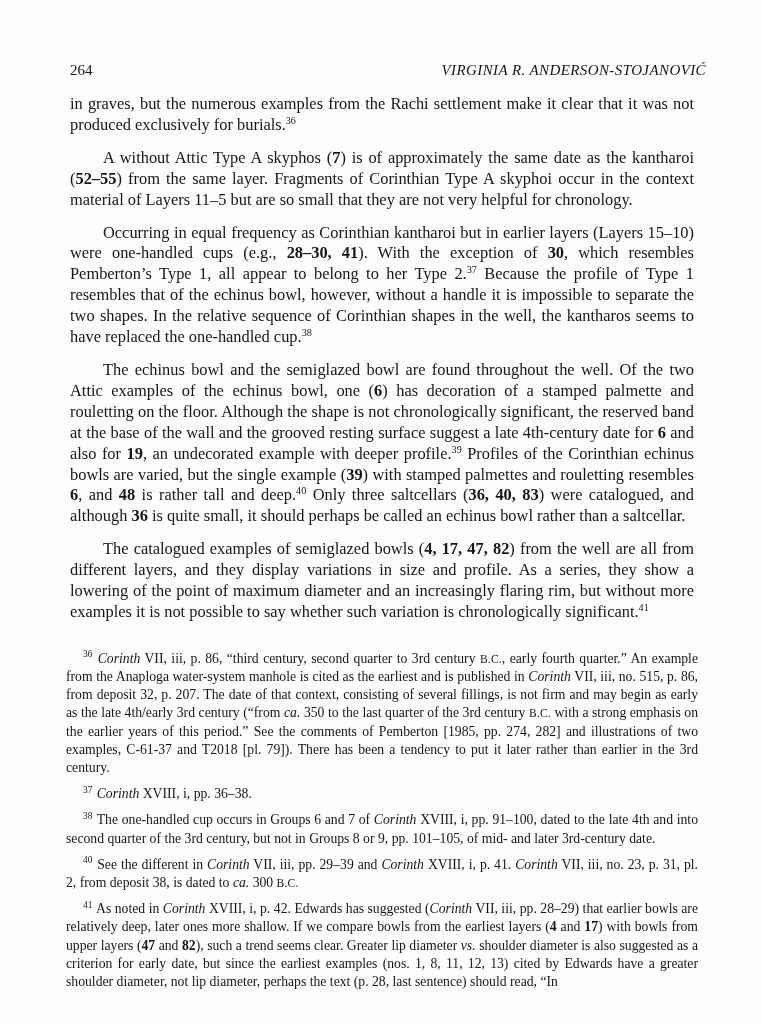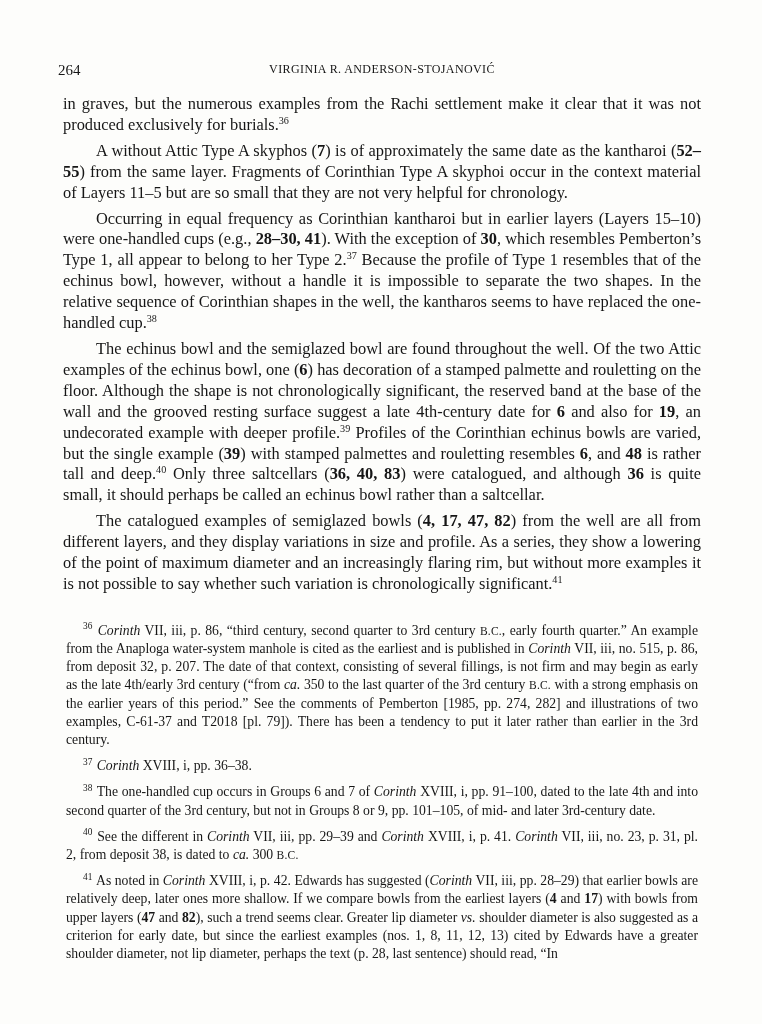--- a/index.html
+++ b/index.html
@@ -21,36 +21,37 @@
     background: #fdfdfb;
     padding: 62px 56px 0 58px;
   }
   .page-header {
     position: relative;
     height: 20px;
     margin-bottom: 12px;
   }
   .page-number {
     position: absolute;
-    left: 0;
+    left: 12px;
     top: 0;
     font-size: 15px;
   }
   .running-head {
-    text-align: center;
-    font-size: 12px;
+    text-align: right;
+    font-size: 15px;
     letter-spacing: 0.4px;
+    font-style: italic;
   }
   .main-text {
     font-size: 16.4px;
     line-height: 20.9px;
     text-align: justify;
   }
   .main-text p.para {
-    margin: 5px;
+    margin: 12px;
   }
   .main-text p.para.indent {
     text-indent: 33px;
   }
   .section-heading {
     font-style: italic;
     margin: 9px 0 2px 0;
   }
   sup.fnref {
     font-size: 0.62em;

